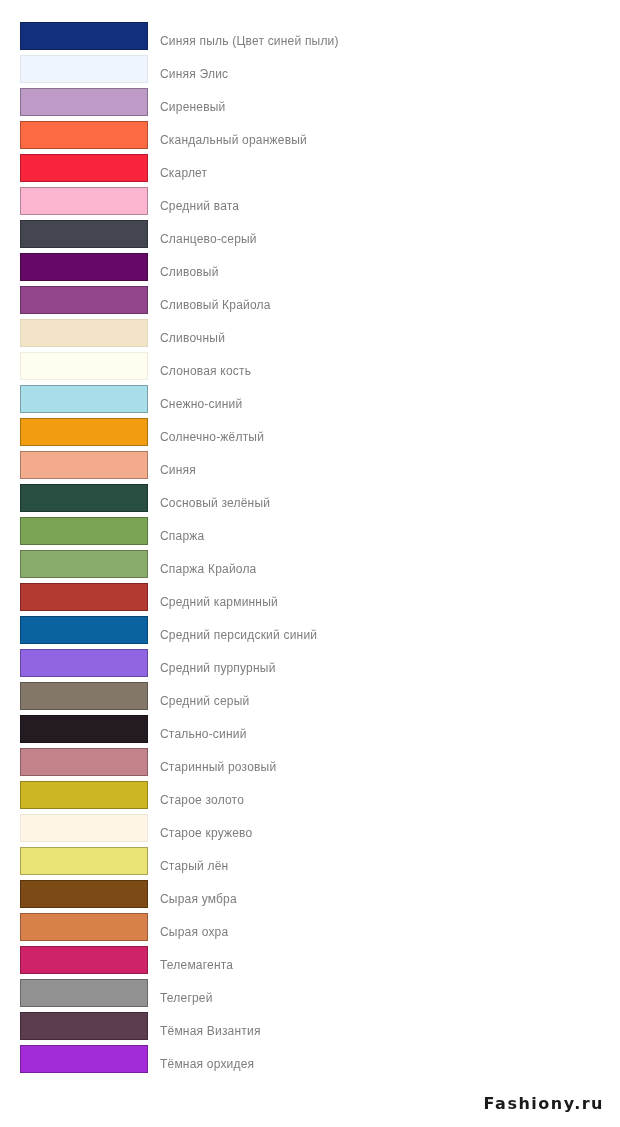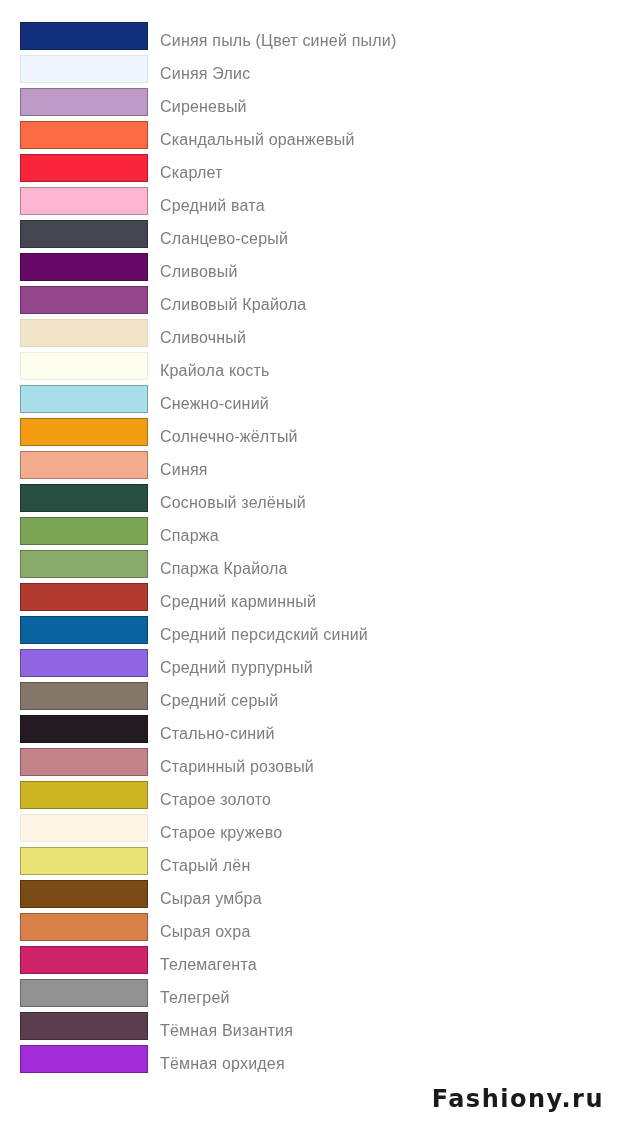--- a/index.html
+++ b/index.html
@@ -41,32 +41,32 @@
     box-sizing: border-box;
     border: 1px solid rgba(0, 0, 0, 0.28);
   }
   .swatch-chip.pale {
     border-color: rgba(0, 0, 0, 0.06);
   }
   .swatch-label {
     position: absolute;
     left: 160px;
     top: 12px;
-    font-size: 16px;
+    font-size: 12px;
     line-height: 14px;
     color: #7d7d7d;
     letter-spacing: 0.2px;
     white-space: nowrap;
   }
   #watermark {
     position: absolute;
     right: 16px;
     bottom: 14px;
     font-family: "DejaVu Sans", sans-serif;
-    font-size: 24px;
+    font-size: 16px;
     font-weight: bold;
     color: #1a1a1a;
     letter-spacing: 1.5px;
     text-shadow:
       -1.5px -1.5px 0 #ffffff,
        1.5px -1.5px 0 #ffffff,
       -1.5px  1.5px 0 #ffffff,
        1.5px  1.5px 0 #ffffff,
        0px   -1.5px 0 #ffffff,
        0px    1.5px 0 #ffffff,
@@ -115,21 +115,21 @@
       <div class="swatch-row">
         <div class="swatch-chip" title="Сливовый Крайола" style="background: rgb(146, 69, 139);"></div>
         <div class="swatch-label">Сливовый Крайола</div>
       </div>
       <div class="swatch-row">
         <div class="swatch-chip pale" title="Сливочный" style="background: rgb(242, 228, 199);"></div>
         <div class="swatch-label">Сливочный</div>
       </div>
       <div class="swatch-row">
         <div class="swatch-chip pale" title="Слоновая кость" style="background: rgb(255, 253, 240);"></div>
-        <div class="swatch-label">Крайола кость</div>
+        <div class="swatch-label">Слоновая кость</div>
       </div>
       <div class="swatch-row">
         <div class="swatch-chip" title="Снежно-синий" style="background: rgb(168, 221, 234);"></div>
         <div class="swatch-label">Снежно-синий</div>
       </div>
       <div class="swatch-row">
         <div class="swatch-chip" title="Солнечно-жёлтый" style="background: rgb(242, 156, 18);"></div>
         <div class="swatch-label">Солнечно-жёлтый</div>
       </div>
       <div class="swatch-row">

